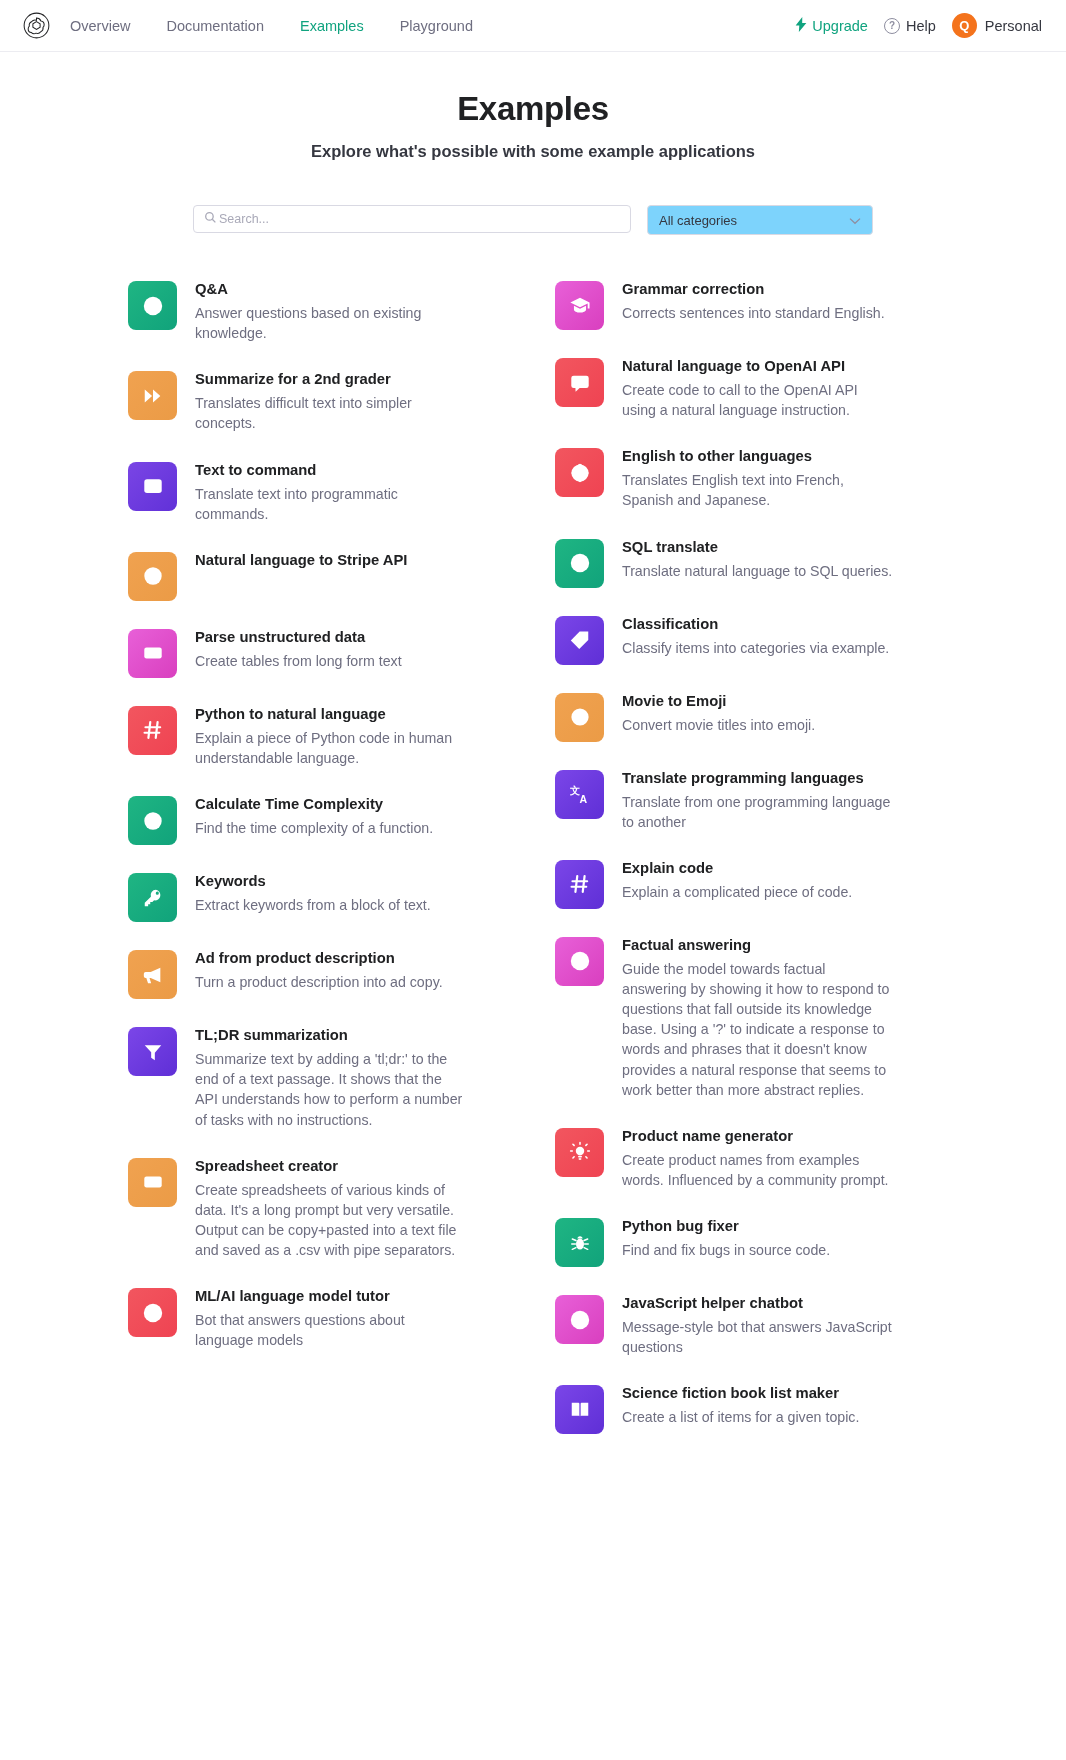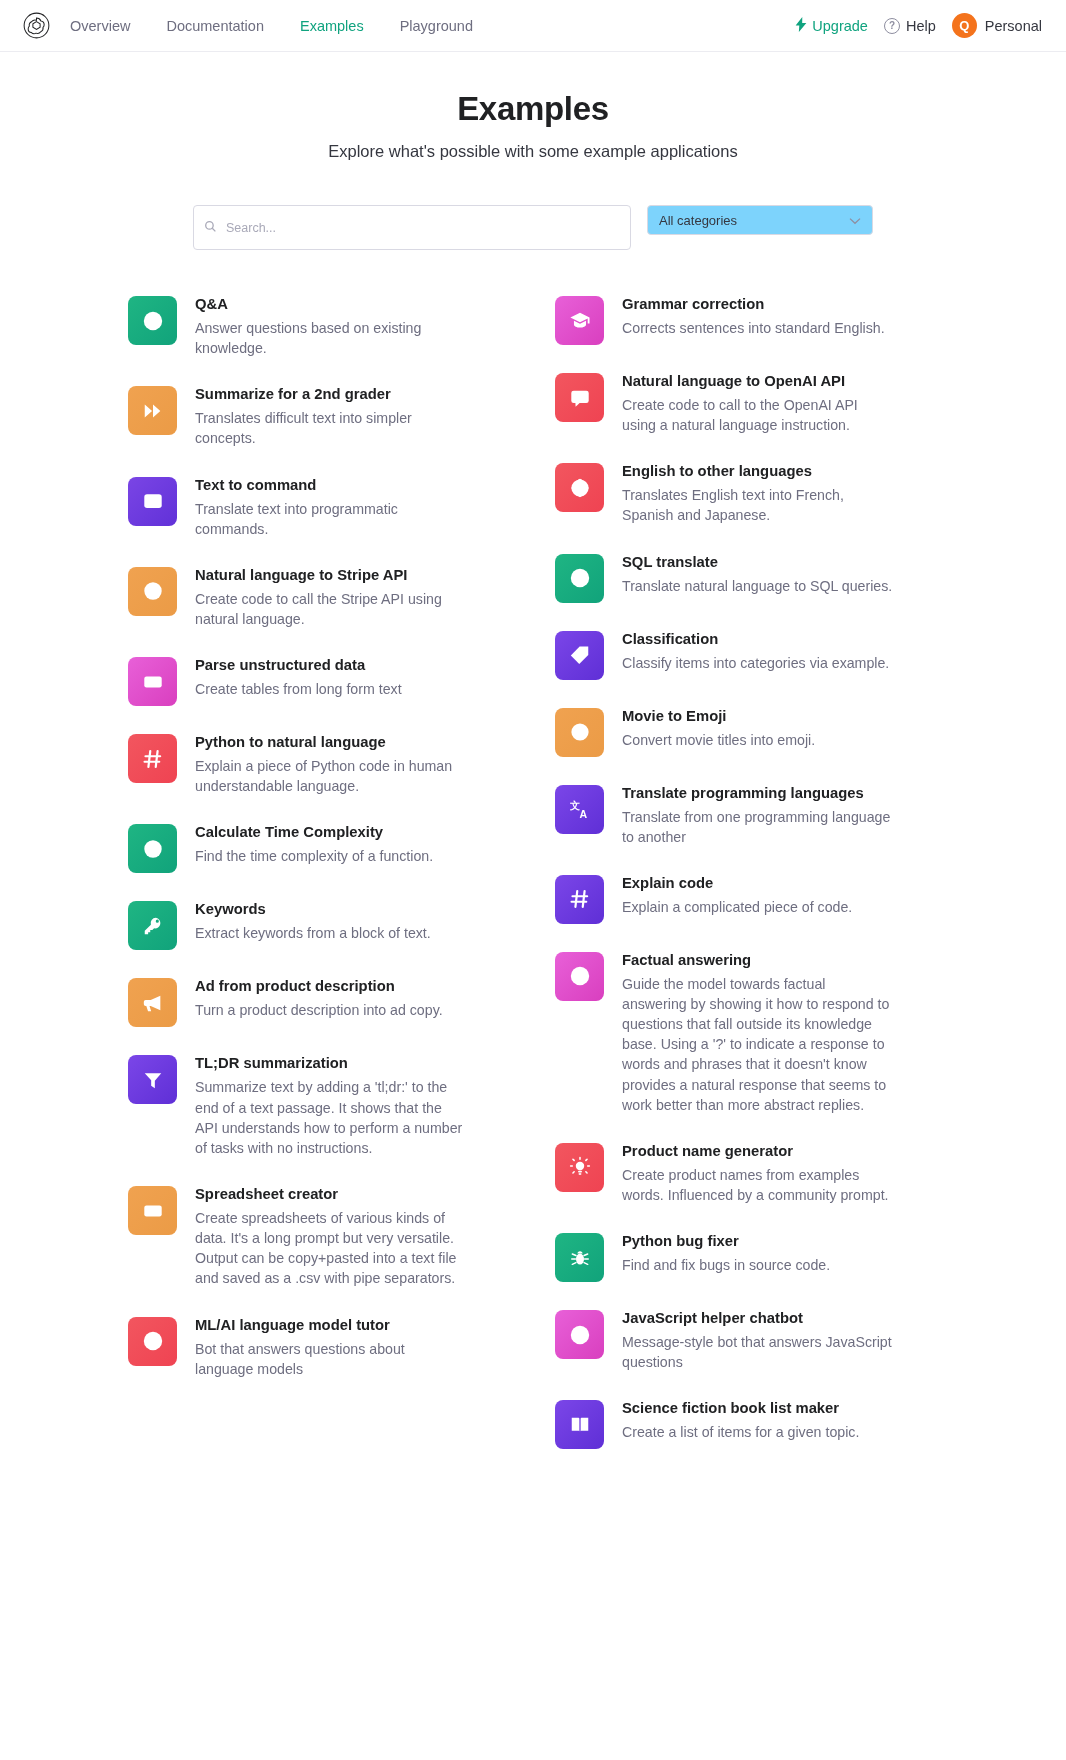--- a/index.html
+++ b/index.html
@@ -64,38 +64,37 @@
   }
   .account-name { font-size: 14.5px; color: #353740; }
 
   
   .page-head { text-align: center; padding-top: 38px; }
   .page-title {
     font-size: 33px; font-weight: 700; letter-spacing: -0.3px;
     color: #202123; margin: 0;
   }
   .page-sub {
-    font-size: 16.5px; color: #353740; margin: 14px 0 0 0;
+    font-size: 16.5px; color: #353740; margin: 14px 0 0 0; font-weight: bold;
   }
 
   
   .filters {
     display: flex;
     gap: 16px;
     margin: 44px auto 0 auto;
     width: 680px;
   }
   .search-box {
     flex: 1 1 auto;
-    height: 45px;
+    height: 28px;
     border: 1px solid #d9d9e3;
     border-radius: 4px;
     display: flex; align-items: center;
     padding: 0 10px;
-    gap: 7px;
     background: #fff;
   }
   .search-input {
     border: none; outline: none;
     font-size: 12.5px;
     font-family: "Liberation Sans", sans-serif;
     color: #353740;
     background: transparent;
     width: 100%;
   }
@@ -269,21 +268,20 @@
       </div>
       <div class="card">
         <div class="tile g-orange">
           <svg width="22" height="22" viewBox="0 0 24 24">
             <circle cx="12" cy="12" r="9.5" fill="#fff"></circle>
             <text x="12" y="16.8" text-anchor="middle" font-size="13" font-weight="700" font-family="Liberation Sans, sans-serif" fill="currentColor">$</text>
           </svg>
         </div>
         <div class="card-body">
           <div class="card-title">Natural language to Stripe API</div>
-          <div class="card-desc">Create code to call the Stripe API using natural language.</div>
         </div>
       </div>
       <div class="card">
         <div class="tile g-pink">
           <svg width="22" height="22" viewBox="0 0 24 24">
             <rect x="2.5" y="6" width="19" height="12" rx="2.4" fill="#fff"></rect>
             <rect x="5" y="8.6" width="6.3" height="2.6" rx="1" fill="currentColor"></rect>
             <rect x="12.7" y="8.6" width="6.3" height="2.6" rx="1" fill="currentColor"></rect>
             <rect x="5" y="12.8" width="6.3" height="2.6" rx="1" fill="currentColor"></rect>
             <rect x="12.7" y="12.8" width="6.3" height="2.6" rx="1" fill="currentColor"></rect>

